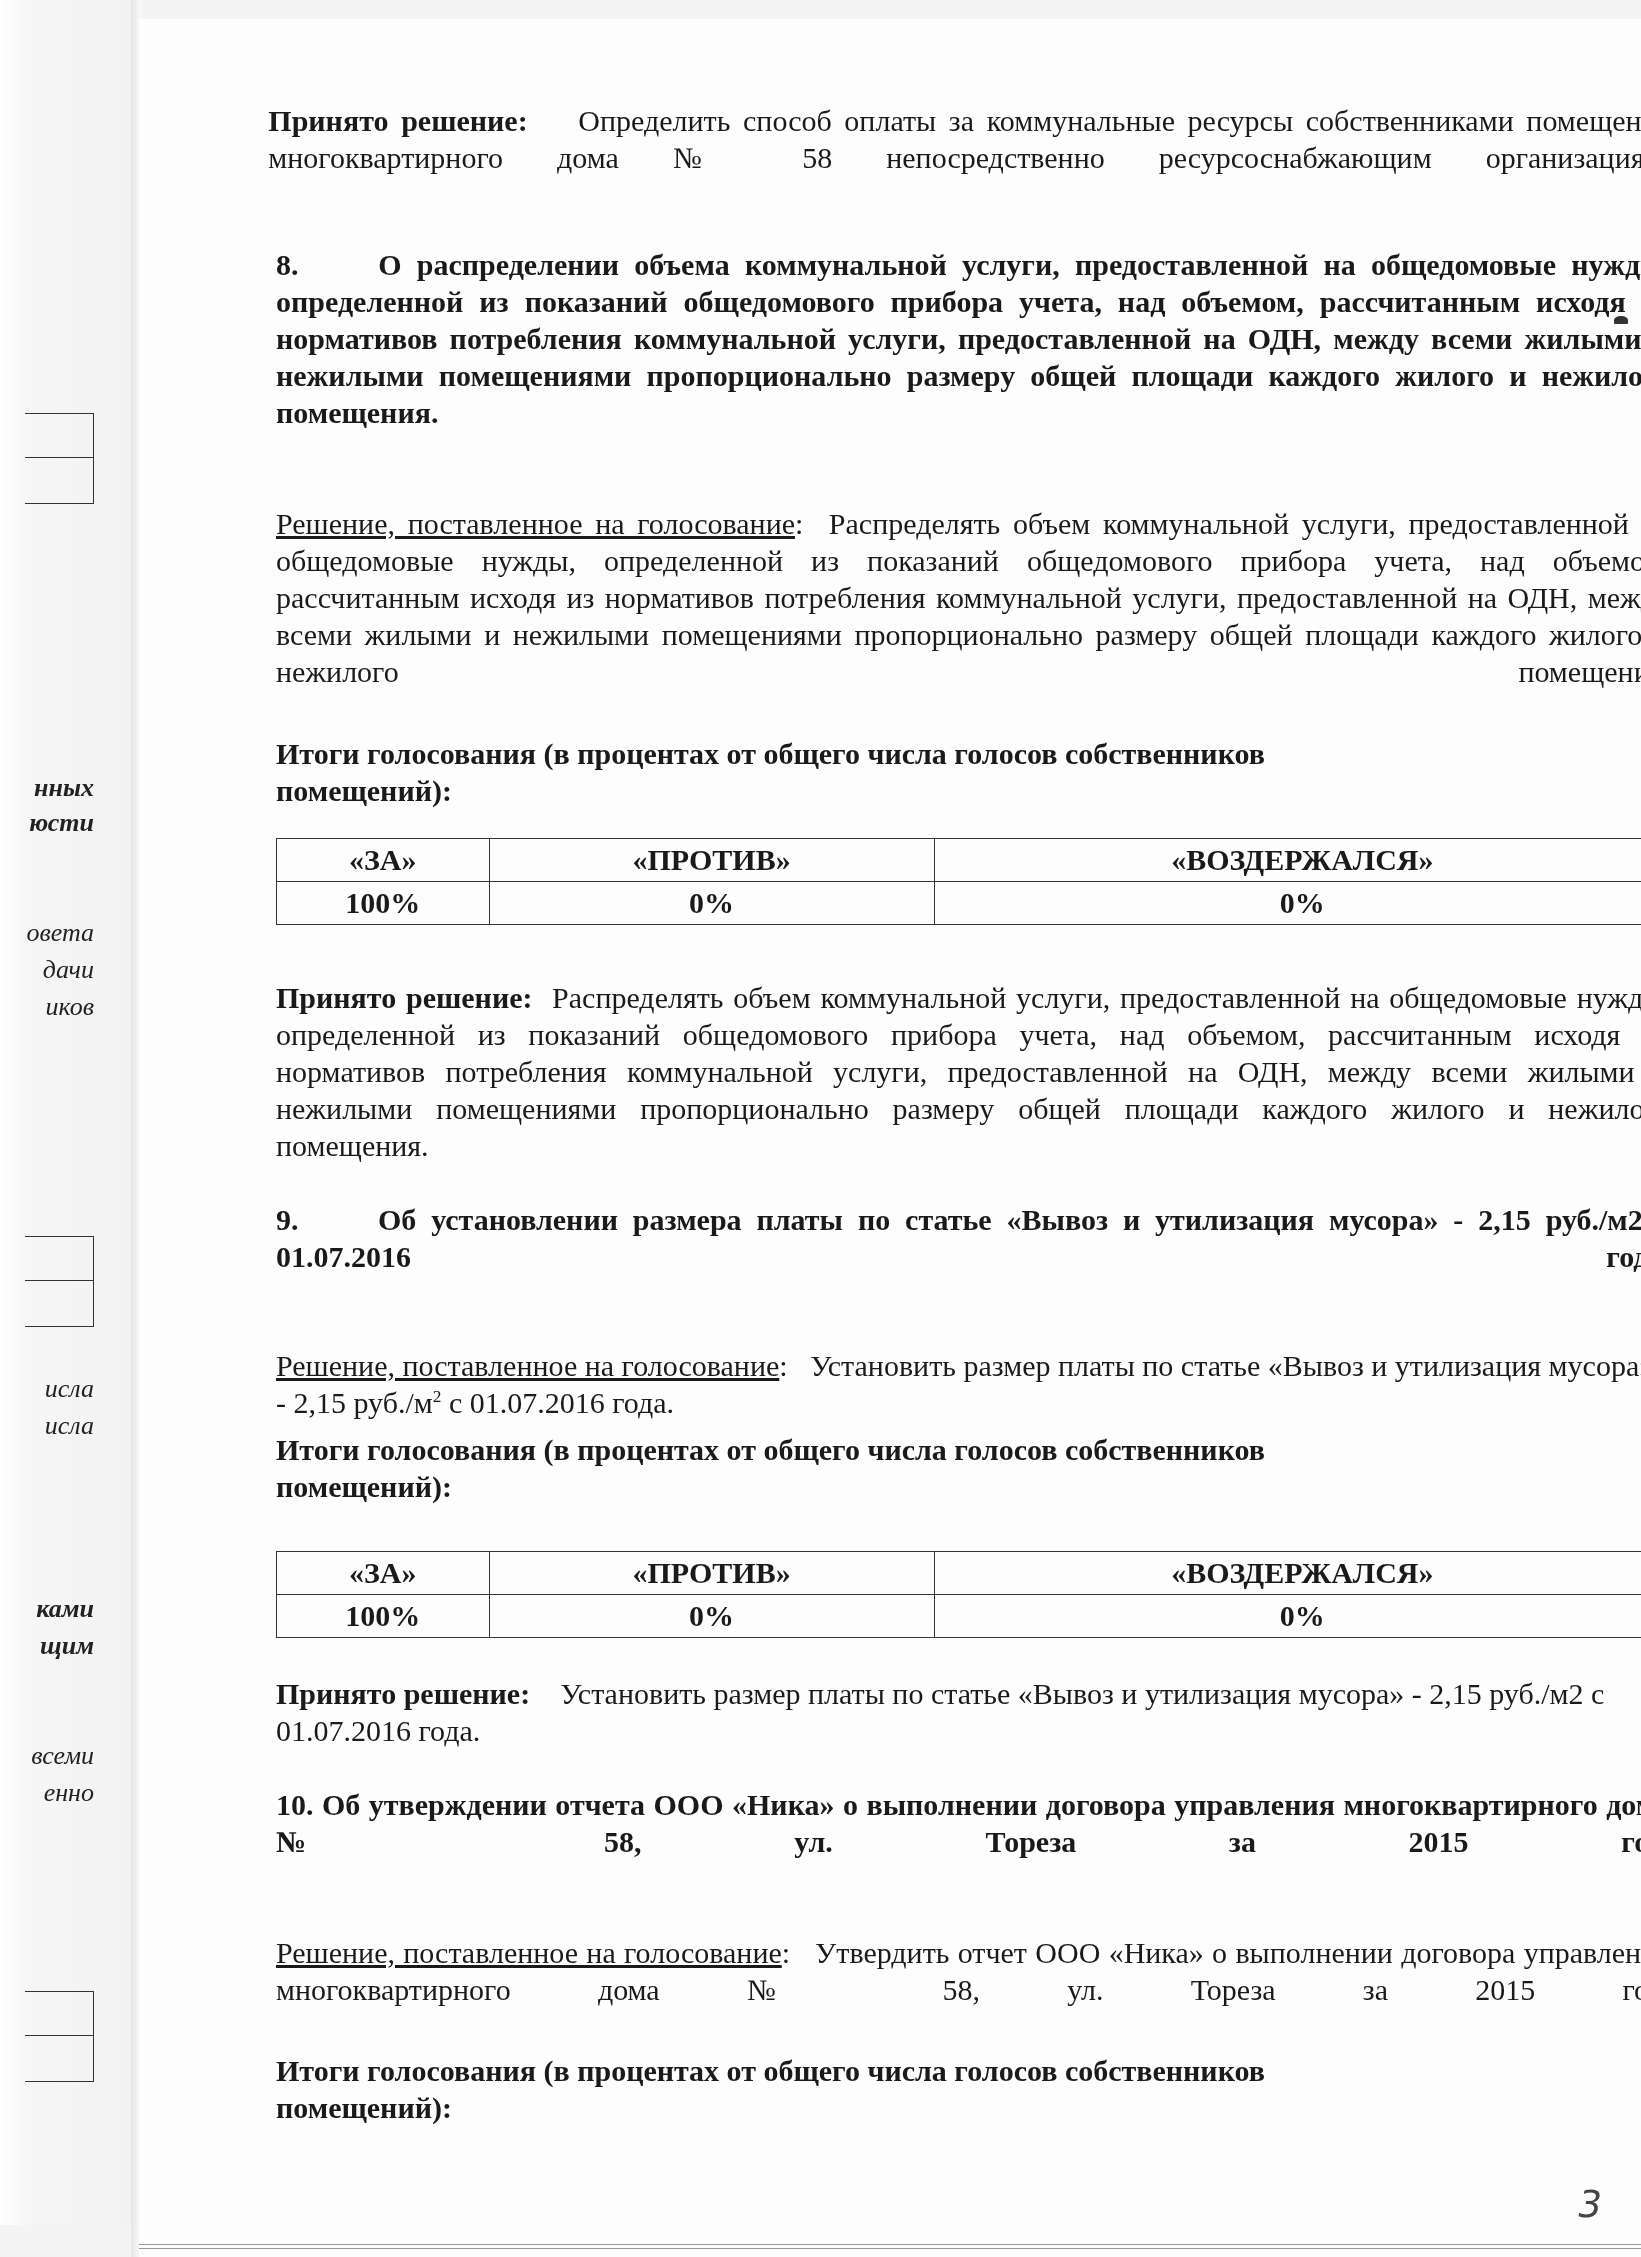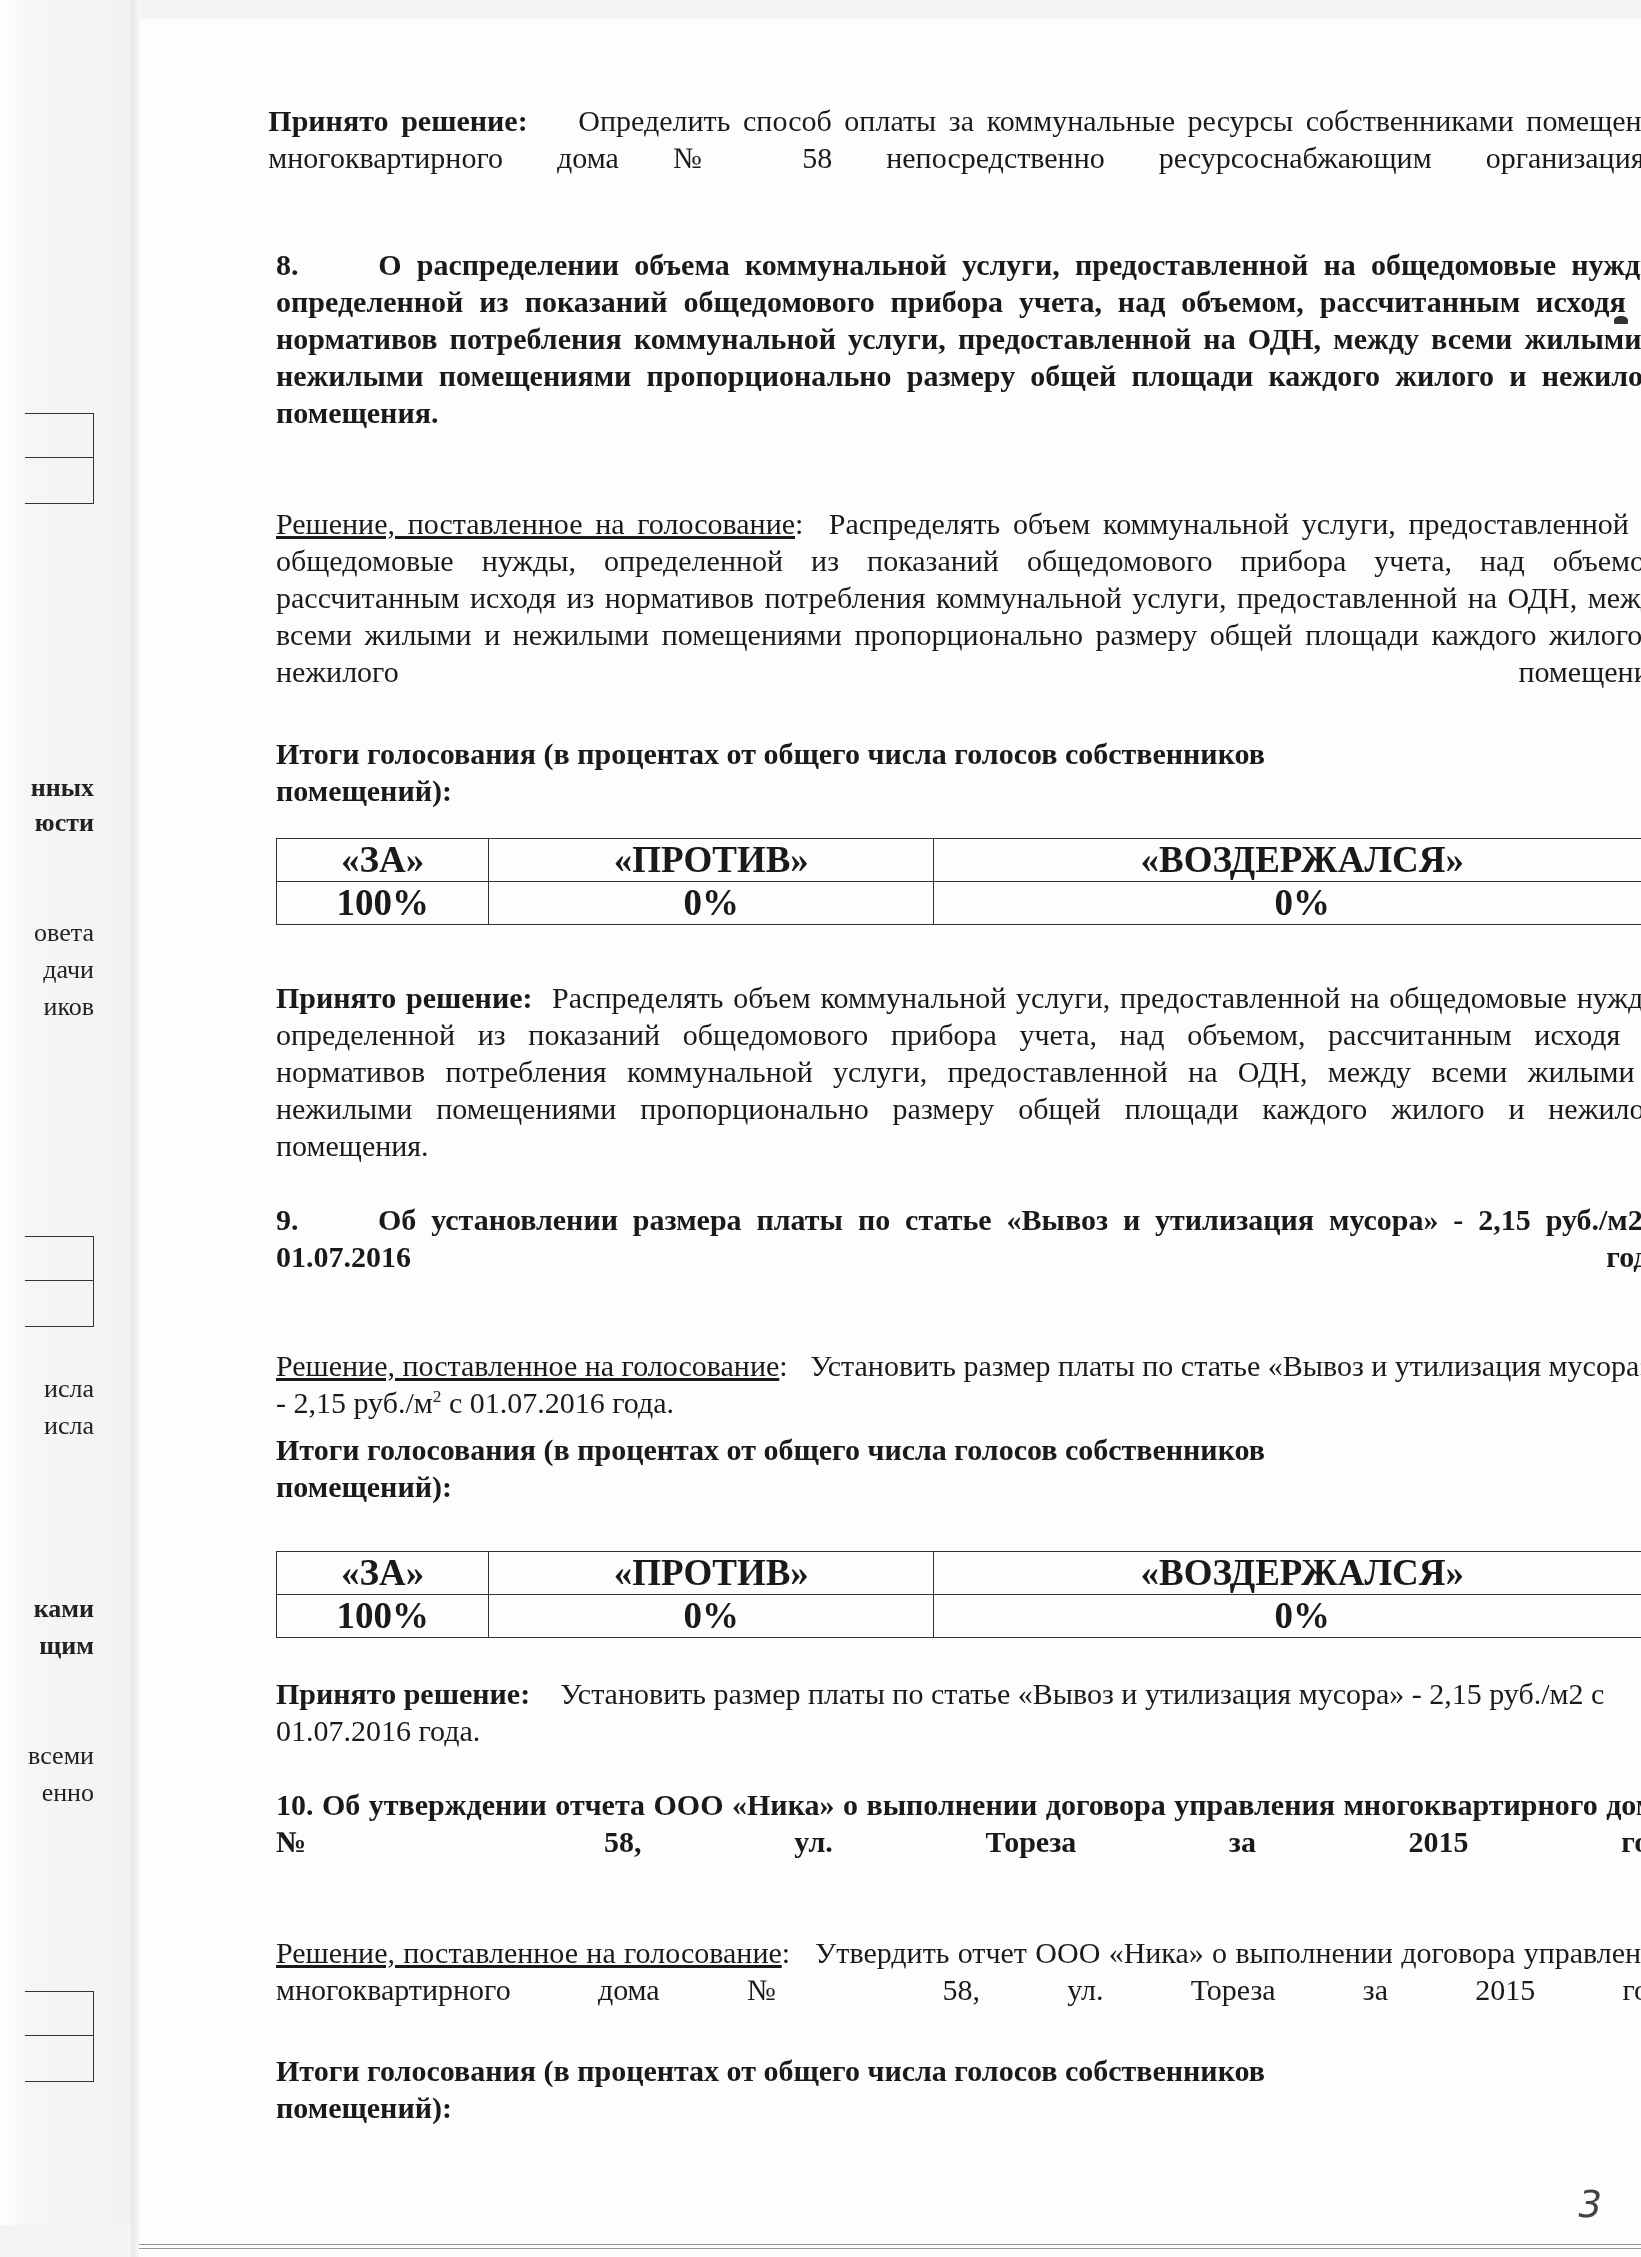--- a/index.html
+++ b/index.html
@@ -7,20 +7,21 @@
     width: 1641px; height: 2257px; position: relative; overflow: hidden;
     background: #f4f4f4;
     font-family: "Liberation Serif", "DejaVu Serif", serif;
     color: #1a1a1a;
   }
   
   .prev-page {
     position: absolute; left: 0; top: 0; width: 135px; height: 2225px;
     background: linear-gradient(to right, #ffffff 0%, #f6f6f6 20%, #f2f2f2 100%);
     overflow: hidden;
+    font-style: italic;
   }
   .prev-page .frag {
     position: absolute; right: 41px; font-size: 26px; line-height: 35px; text-align: right;
     white-space: nowrap; color: #222;
   }
   .prev-page .frag.bold { font-weight: bold; }
   .prev-page .box {
     position: absolute; left: 25px; width: 68px; border: 1.9px solid #333; border-left: none;
   }
   .prev-page .box .row { height: 48%; border-bottom: 1.9px solid #333; }
@@ -41,21 +42,21 @@
   .p.last-left:after { display: none; }
   .b { font-weight: bold; }
   .u { text-decoration: underline; font-weight: normal; }
   .heading { font-weight: bold; text-align: justify; margin: 0; }
   .num { display: inline-block; min-width: 87px; }
   table.votes {
     border-collapse: collapse; width: 100%; margin: 0;
   }
   table.votes td {
     border: 1.9px solid #333; text-align: center; font-weight: bold;
-    font-size: 37px; height: 42px; padding: 0;
+    font-size: 30px; height: 42px; padding: 0;
   }
   .pagenum {
     position: absolute; right: 39px; bottom: 31px; font-family: "DejaVu Sans", sans-serif;
     font-style: italic; font-size: 37px; color: #444;
   }
   .bottom-rule {
     position: absolute; left: 139px; right: 0; bottom: 7.7px; height: 2.9px;
     border-top: 1px solid #999; border-bottom: 1px solid #999;
   }
   .mark { position: absolute; width: 13.5px; height: 7.7px; background: #333; border-radius: 50% 50% 10% 10%; }

